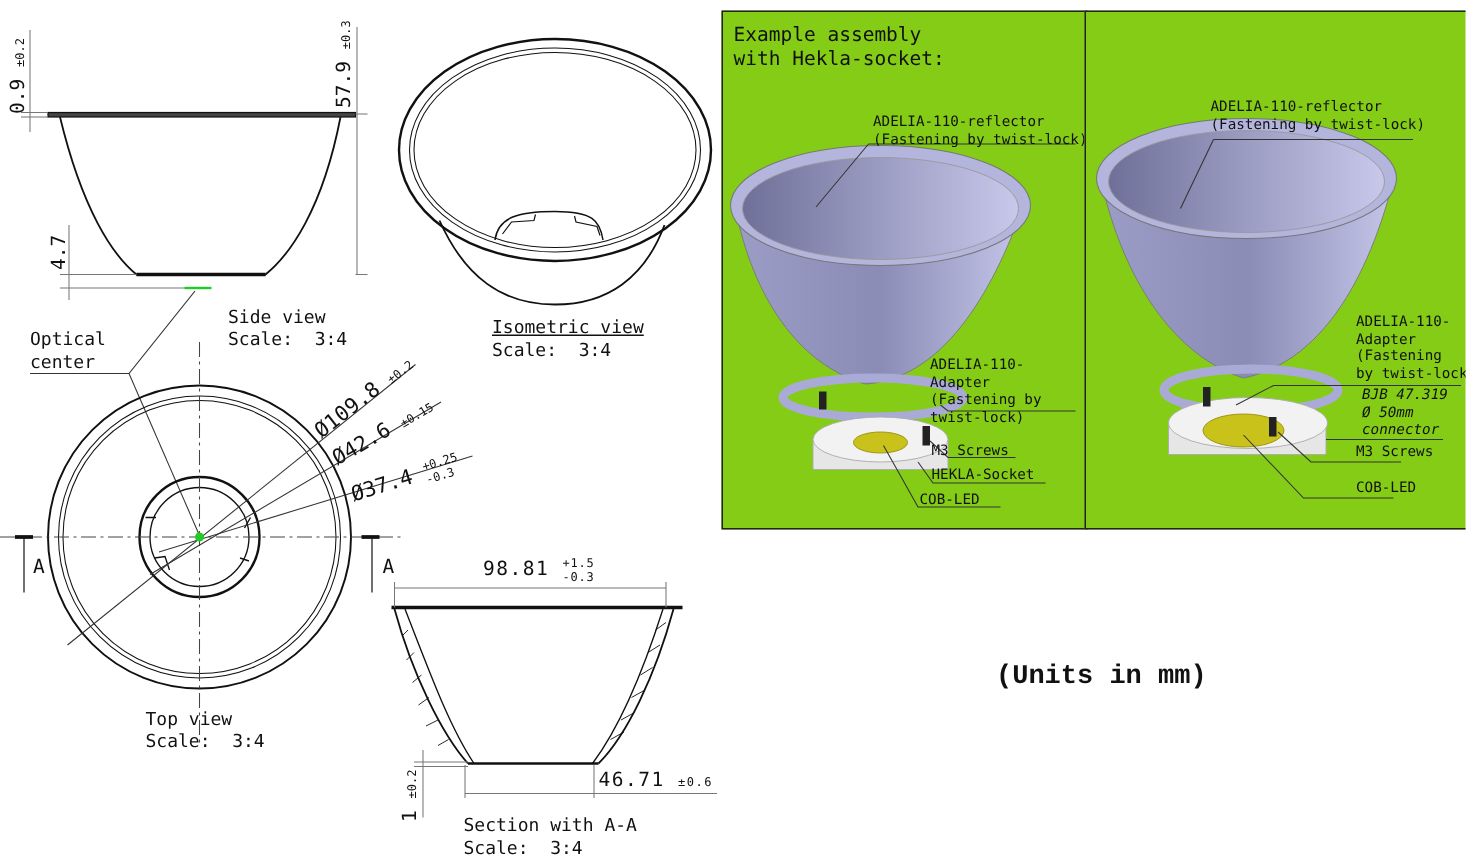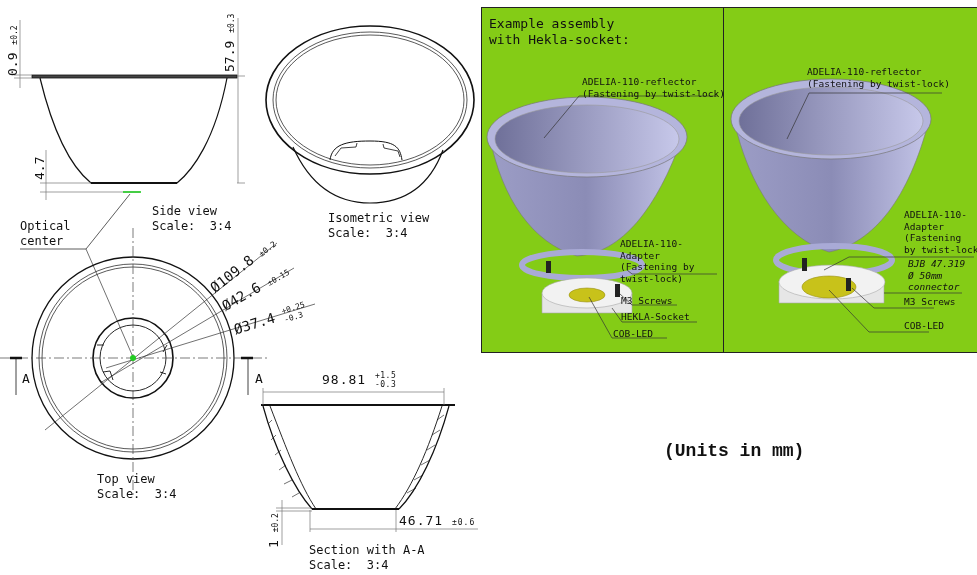--- a/index.html
+++ b/index.html
@@ -115,21 +115,21 @@
 <div class="rot mono" style="left:222px; top:72px; transform: rotate(-90deg); font-size:13px;">
   <span>57.9</span>
   <span class="small">±0.3</span>
 </div>
 <div class="rot mono" style="left:32px; top:180px; transform: rotate(-90deg); font-size:13px;">4.7</div>
 <div class="label mono" style="left:20px; top:219px;">Optical
 center</div>
 <div class="label mono" style="left:152px; top:204px;">Side view</div>
 <div class="label mono" style="left:152px; top:219px;">Scale:  3:4</div>
 
-<div class="label mono" style="left:328px; top:211px;">Isometric view</div>
+<div class="label mono" style="left:328px; top:211px;text-decoration:underline;">Isometric view</div>
 <div class="label mono" style="left:328px; top:226px;">Scale:  3:4</div>
 
 <div class="rot mono" style="left:207px; top:283px; transform: rotate(-38deg); font-size:14px;">
   <span>Ø109.8</span>
   <span class="small">±0.2</span>
 </div>
 <div class="rot mono" style="left:219px; top:300px; transform: rotate(-30deg); font-size:14px;">
   <span>Ø42.6</span>
   <span class="small">±0.15</span>
 </div>

